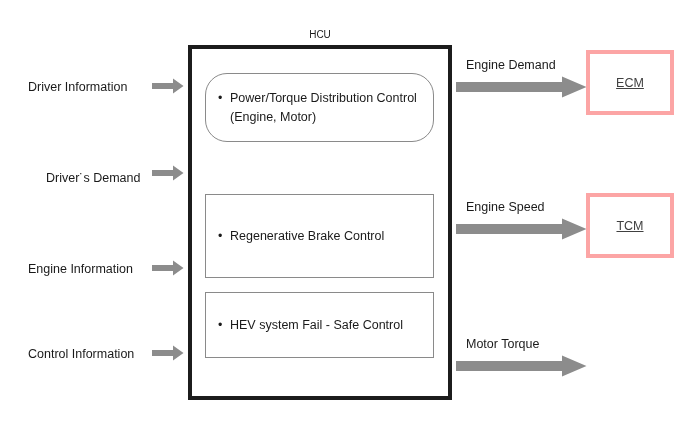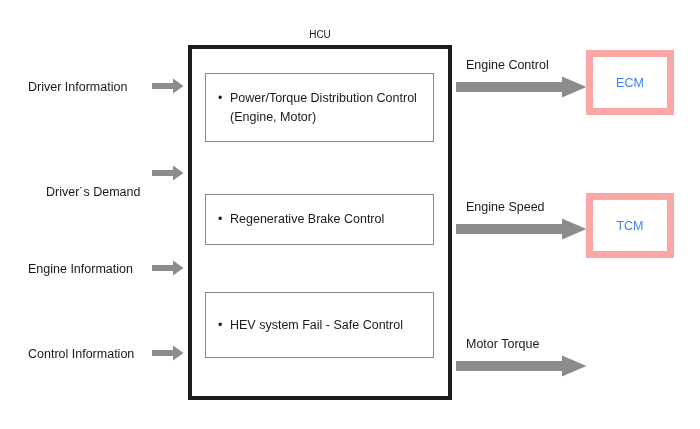--- a/index.html
+++ b/index.html
@@ -69,28 +69,29 @@
     vertical-align: top;
   }
   .func-line2 {
     display: block;
     padding-left: 12px;
   }
 
   
   .module-box {
     position: absolute;
-    border: 7px solid #fca5a5;
+    border: 4px solid #fca5a5;
     background: #ffffff;
     box-sizing: border-box;
     display: flex;
     align-items: center;
     justify-content: center;
     font-size: 12.5px;
-    color: #3b82f6;
+    color: #404040;
+    text-decoration: underline;
   }
 
   
   .arrow {
     position: absolute;
   }
   .arrow svg {
     display: block;
   }
 
@@ -107,21 +108,21 @@
 
 <div id="canvas">
 
   <div class="label" style="left:28px; top:79px;">Driver Information</div>
   <div class="arrow" style="left:152px; top:78px;">
     <svg width="32" height="16" viewBox="0 0 32 16" aria-hidden="true">
       <path d="M0 5 L21 5 L21 0.5 L31.5 8 L21 15.5 L21 11 L0 11 Z" fill="#8c8c8c"></path>
     </svg>
   </div>
 
-  <div class="label" style="left:46px; top:184px;">Driver˙s Demand</div>
+  <div class="label" style="left:46px; top:170px;">Driver˙s Demand</div>
   <div class="arrow" style="left:152px; top:165px;">
     <svg width="32" height="16" viewBox="0 0 32 16" aria-hidden="true">
       <path d="M0 5 L21 5 L21 0.5 L31.5 8 L21 15.5 L21 11 L0 11 Z" fill="#8c8c8c"></path>
     </svg>
   </div>
 
   <div class="label" style="left:28px; top:261px;">Engine Information</div>
   <div class="arrow" style="left:152px; top:260px;">
     <svg width="32" height="16" viewBox="0 0 32 16" aria-hidden="true">
       <path d="M0 5 L21 5 L21 0.5 L31.5 8 L21 15.5 L21 11 L0 11 Z" fill="#8c8c8c"></path>
@@ -132,40 +133,40 @@
   <div class="arrow" style="left:152px; top:345px;">
     <svg width="32" height="16" viewBox="0 0 32 16" aria-hidden="true">
       <path d="M0 5 L21 5 L21 0.5 L31.5 8 L21 15.5 L21 11 L0 11 Z" fill="#8c8c8c"></path>
     </svg>
   </div>
 
   <div id="hcu-title">HCU</div>
 
   <div id="hcu-box"></div>
 
-  <div class="func-box" style="left:205px; top:73px; width:229px; height:69px;">
+  <div class="func-box" style="left:205px; top:73px; width:229px; height:69px;border-radius:22px;">
     <div class="func-text">
       <span class="bullet">•</span><span>Power/Torque Distribution Control</span>
       <span class="func-line2">(Engine, Motor)</span>
     </div>
   </div>
 
-  <div class="func-box" style="left:205px; top:194px; width:229px; height:51px;">
+  <div class="func-box" style="left:205px; top:194px; width:229px; height:84px;">
     <div class="func-text">
       <span class="bullet">•</span><span>Regenerative Brake Control</span>
     </div>
   </div>
 
   <div class="func-box" style="left:205px; top:292px; width:229px; height:66px;">
     <div class="func-text">
       <span class="bullet">•</span><span>HEV system Fail - Safe Control</span>
     </div>
   </div>
 
-  <div class="arrow-caption" style="left:466px; top:58px;">Engine Control</div>
+  <div class="arrow-caption" style="left:466px; top:58px;">Engine Demand</div>
   <div class="arrow" style="left:456px; top:76px;">
     <svg width="131" height="22" viewBox="0 0 131 22" aria-hidden="true">
       <path d="M0 6 L106 6 L106 0.5 L130.5 11 L106 21.5 L106 16 L0 16 Z" fill="#8c8c8c"></path>
     </svg>
   </div>
 
   <div class="arrow-caption" style="left:466px; top:200px;text-align:center;">Engine Speed</div>
   <div class="arrow" style="left:456px; top:218px;">
     <svg width="131" height="22" viewBox="0 0 131 22" aria-hidden="true">
       <path d="M0 6 L106 6 L106 0.5 L130.5 11 L106 21.5 L106 16 L0 16 Z" fill="#8c8c8c"></path>

